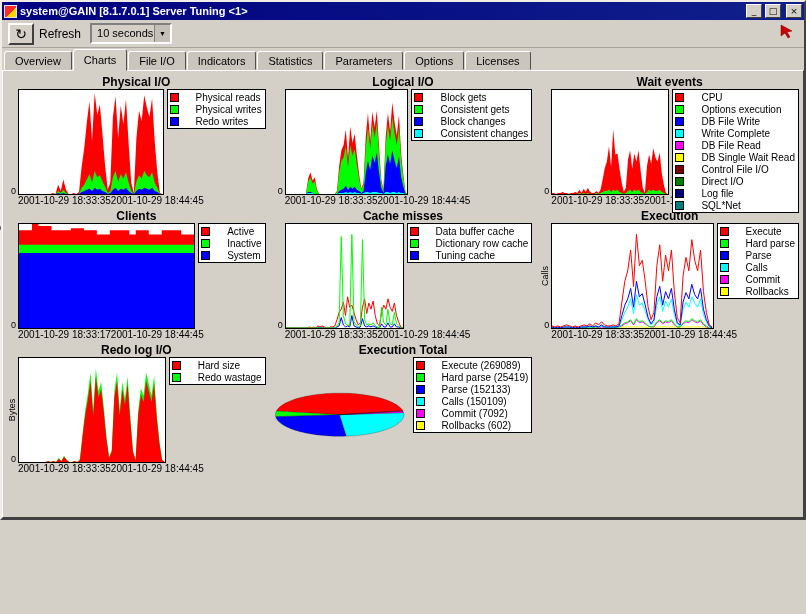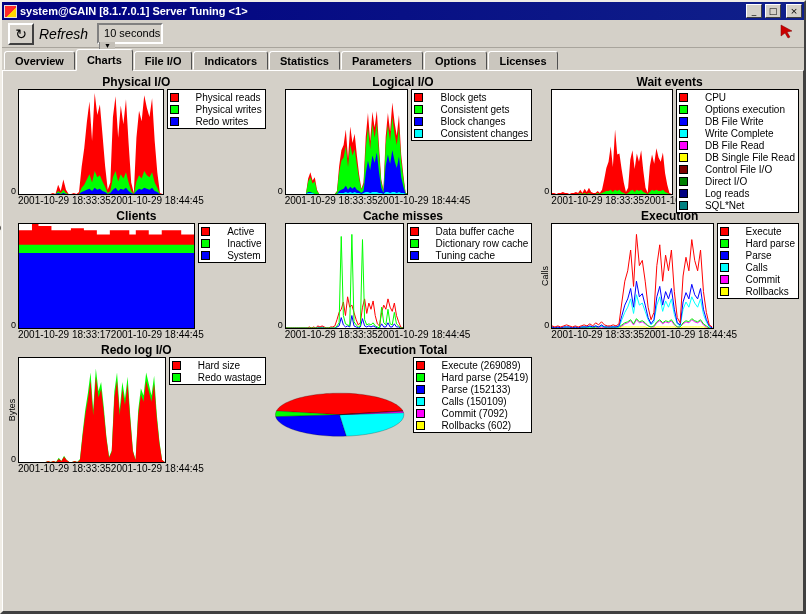--- a/index.html
+++ b/index.html
@@ -1,32 +1,32 @@
 <!DOCTYPE html>
 <html><head>
 <meta charset="utf-8">
 <style>
   html,body{margin:0;padding:0;}
   body{width:806px;height:614px;overflow:hidden;font-family:"Liberation Sans",sans-serif;background:#d4d0c8;}
   *{box-sizing:border-box;}
-  .window{width:806px;height:614px;border:2px solid;border-color:#f0ede6 #404040 #404040 #f0ede6;background:#d4d0c8;display:flex;flex-direction:column;}
+  .window{width:806px;height:520px;border:2px solid;border-color:#f0ede6 #404040 #404040 #f0ede6;background:#d4d0c8;display:flex;flex-direction:column;}
   .titlebar{height:18px;flex:none;background:linear-gradient(90deg,#000080,#10208a);display:flex;align-items:center;gap:3px;padding:0 2px;}
   .app-icon{width:13px;height:13px;flex:none;background:linear-gradient(135deg,#ff2a2a 0 55%,#ffd700 55%);border:1px solid #e0e0e0;}
   .title-text{flex:1;color:#fff;font-weight:bold;font-size:11px;white-space:nowrap;overflow:hidden;}
   .win-btn{width:16px;height:14px;flex:none;background:#d4d0c8;border:1px solid;border-color:#fff #404040 #404040 #fff;font-size:9px;line-height:11px;text-align:center;padding:0;font-family:"DejaVu Sans",sans-serif;cursor:default;}
   .win-btn.close{margin-left:2px;}
   .toolbar{height:28px;flex:none;display:flex;align-items:center;gap:5px;padding:2px 6px;border-bottom:1px solid #a8a49c;}
   .refresh-btn{width:26px;height:22px;background:#d4d0c8;border:2px solid;border-color:#fff #404040 #404040 #fff;font-size:14px;line-height:16px;padding:0;cursor:default;}
-  .refresh-label{font-size:14px;font-style:italic;}
-  .combo{display:flex;align-items:stretch;height:21px;border:2px solid;border-color:#808080 #fff #fff #808080;background:#d4d0c8;margin-left:4px;cursor:default;flex-direction:column;}
+  .refresh-label{font-size:12px;}
+  .combo{display:flex;align-items:stretch;height:21px;border:2px solid;border-color:#808080 #fff #fff #808080;background:#d4d0c8;margin-left:4px;cursor:default;}
   .combo-value{font-size:11px;line-height:17px;padding:0 5px;width:62px;white-space:nowrap;}
   .combo-arrow{width:16px;background:#c4c0b8;border-left:1px solid #808080;font-size:7px;display:flex;align-items:center;justify-content:center;}
   .tb-spacer{flex:1;}
   .pointer-icon{flex:none;margin-right:4px;}
-  .tabbar{height:22px;flex:none;display:flex;align-items:flex-end;padding:0 0 0 2px;position:relative;z-index:2;font-weight:bold;}
+  .tabbar{height:22px;flex:none;display:flex;align-items:flex-end;padding:0 0 0 2px;position:relative;z-index:2;}
   .tab{height:19px;padding:3px 10px 0;font-size:11px;background:#cac6be;border:1px solid;border-color:#fff #505050 transparent #fff;border-radius:3px 3px 0 0;margin-right:1px;position:relative;z-index:1;cursor:default;white-space:nowrap;}
   .tab.active{height:22px;background:#d4d0c8;z-index:3;margin-bottom:-1px;padding-top:4px;}
   .content{flex:1;min-height:0;border:1px solid;border-color:#fff #404040 #404040 #fff;background:#d4d0c8;padding:2px 4px;position:relative;z-index:1;}
   .chart-grid{display:grid;grid-template-columns:1fr 1fr 1fr;grid-template-rows:134px 134px 134px auto;column-gap:8px;height:100%;}
   .chart-block{display:flex;flex-direction:column;min-width:0;padding:2px 0 0 0;}
   .chart-title{flex:none;height:14px;line-height:14px;text-align:center;font-size:12px;font-weight:bold;}
   .chart-body{flex:1;min-height:0;display:flex;align-items:flex-start;}
   .plot-col{flex:1;min-width:0;height:100%;display:flex;flex-direction:column;}
   .plot-row{flex:1;min-height:0;display:flex;}
   .ycol{width:11px;flex:none;position:relative;font-size:9px;}
@@ -205,33 +205,33 @@
               <div class="legend-row">
                 <span class="legend-swatch" style="background: rgb(0, 255, 255);"></span>
                 <span class="legend-label">Write Complete</span>
               </div>
               <div class="legend-row">
                 <span class="legend-swatch" style="background: rgb(255, 0, 255);"></span>
                 <span class="legend-label">DB File Read</span>
               </div>
               <div class="legend-row">
                 <span class="legend-swatch" style="background: rgb(255, 255, 0);"></span>
-                <span class="legend-label">DB Single File Read</span>
+                <span class="legend-label">DB Single Wait Read</span>
               </div>
               <div class="legend-row">
                 <span class="legend-swatch" style="background: rgb(128, 0, 0);"></span>
                 <span class="legend-label">Control File I/O</span>
               </div>
               <div class="legend-row">
                 <span class="legend-swatch" style="background: rgb(0, 128, 0);"></span>
                 <span class="legend-label">Direct I/O</span>
               </div>
               <div class="legend-row">
                 <span class="legend-swatch" style="background: rgb(0, 0, 128);"></span>
-                <span class="legend-label">Log reads</span>
+                <span class="legend-label">Log file</span>
               </div>
               <div class="legend-row">
                 <span class="legend-swatch" style="background: rgb(0, 128, 128);"></span>
                 <span class="legend-label">SQL*Net</span>
               </div>
             </div>
         </div>
       </div>
 
       <div class="chart-block">

